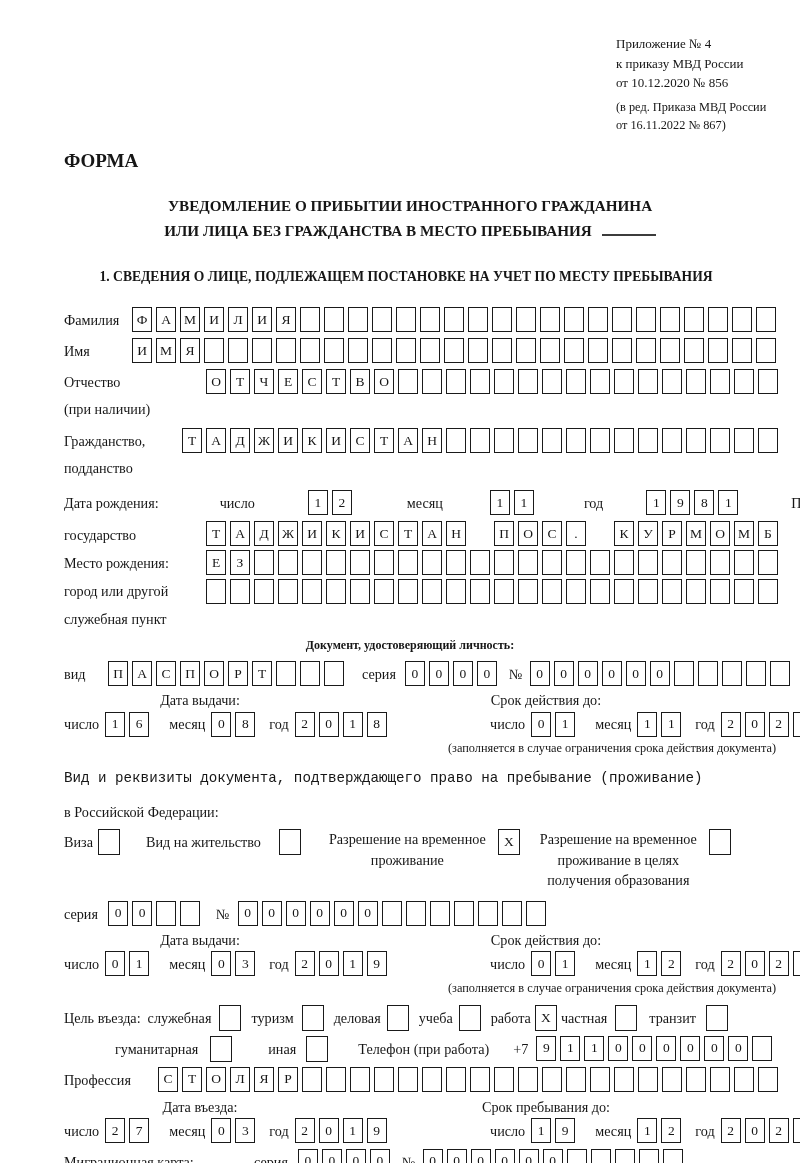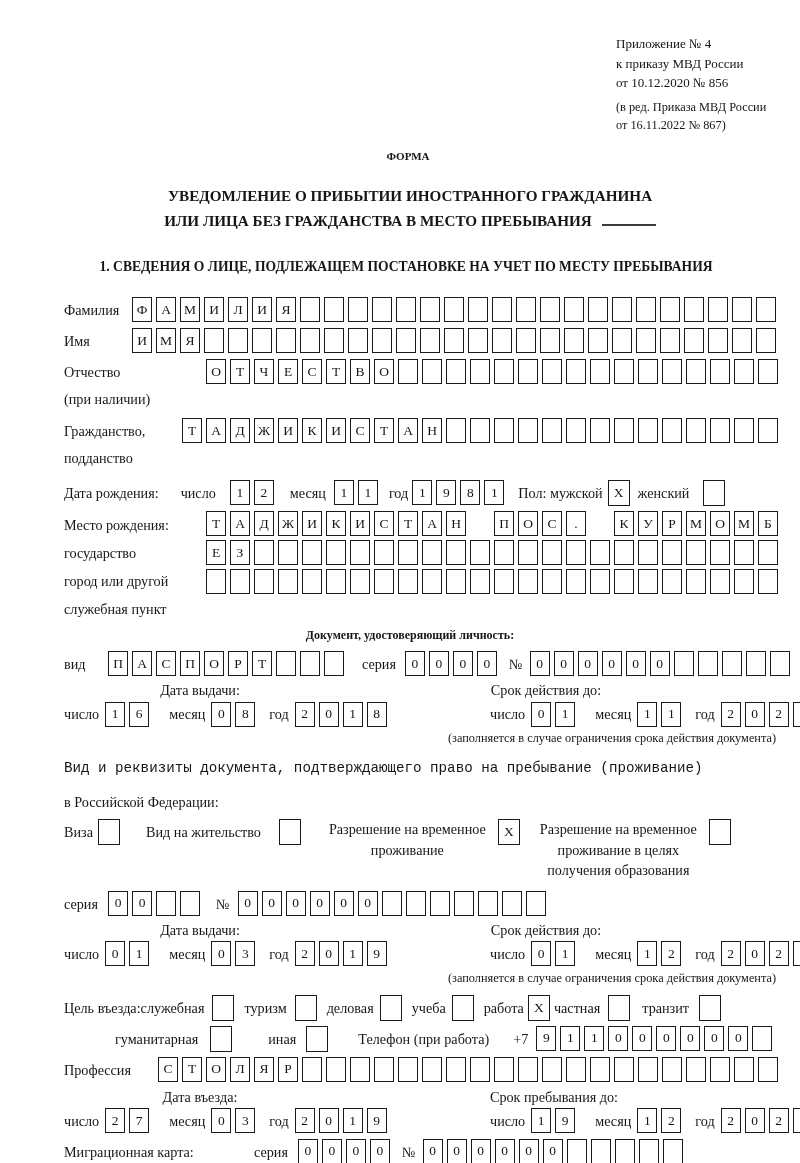--- a/index.html
+++ b/index.html
@@ -3,21 +3,21 @@
 <meta charset="utf-8">
 <style>
   * { margin:0; padding:0; box-sizing:border-box; }
   html,body { background:#fff; }
   body { width:800px; height:1163px; color:#161616; font-family:"Liberation Serif","DejaVu Serif",serif; }
   .page { position:relative; width:800px; height:1163px; padding:34px 24px 15px 64px; overflow:hidden; background:#fff; }
 
   .hdr { margin-left:552px; font-size:13px; line-height:1.5; }
   .hdr .ed { font-size:12.3px; }
   .hdr .ed1 { margin-top:5px; }
-  .forma { text-align:center; padding-right:24px; font-weight:bold; font-size:11px; margin-top:16px; }
+  .forma { text-align:left; padding-right:24px; font-weight:bold; font-size:19px; margin-top:16px; }
 
   .title { text-align:center; font-weight:bold; font-size:15.2px; margin-top:22px; margin-left:-20px; line-height:1.6; }
   .uline { display:inline-block; width:54px; border-bottom:2.5px solid #3c3c3c; margin-left:10px; }
 
   .sec1 { text-align:center; font-weight:bold; font-size:13.6px; margin-top:26px; margin-left:-28px; margin-bottom:22px; }
 
   .row { display:flex; align-items:flex-start; margin-bottom:5px; font-size:14.2px; }
   .lbl { line-height:26px; flex:none; white-space:nowrap; }
   .lblblock { flex:none; line-height:27px; white-space:nowrap; }
   .cells { display:flex; flex:none; }
@@ -191,21 +191,21 @@
         <span class="cell"></span>
         <span class="cell"></span>
         <span class="cell"></span>
         <span class="cell"></span>
         <span class="cell"></span>
         <span class="cell"></span>
         <span class="cell"></span>
       </span>
   </div>
 
-  <div class="row" style="margin-top:8px;">
+  <div class="row" style="margin-top:8px;gap:39px;">
     <span class="lbl" style="margin-right:22px;">Дата рождения:</span>
     <span class="lbl" style="margin-right:14px;">число</span>
     <span class="cells" style="margin-right:12px;">
         <span class="cell">1</span>
         <span class="cell">2</span>
       </span>
     <span class="lbl" style="margin-right:8px;">месяц</span>
     <span class="cells" style="margin-right:7px;">
         <span class="cell">1</span>
         <span class="cell">1</span>
@@ -218,22 +218,22 @@
         <span class="cell">1</span>
       </span>
     <span class="lbl" style="margin-right:5px;">Пол: мужской</span>
     <span class="cell cb">X</span>
     <span class="lbl" style="margin-left:4px;margin-right:14px;">женский</span>
     <span class="cell cb"></span>
   </div>
 
   <div class="row">
     <span class="lblblock w142" style="line-height:28px;">
+      <div>государство</div>
       <div>Место рождения:</div>
-      <div>государство</div>
       <div>город или другой</div>
       <div>служебная пункт</div>
     </span>
     <span class="cellstack">
       <span class="cells">
           <span class="cell">Т</span>
           <span class="cell">А</span>
           <span class="cell">Д</span>
           <span class="cell">Ж</span>
           <span class="cell">И</span>
@@ -488,21 +488,21 @@
           <span class="cell">2</span>
           <span class="cell">0</span>
           <span class="cell">2</span>
           <span class="cell">5</span>
         </span>
     </span>
   </div>
   <div class="note">(заполняется в случае ограничения срока действия документа)</div>
 
   <div class="row">
-    <span class="lbl" style="">Цель въезда:</span>
+    <span class="lbl" style="margin-right:7px;">Цель въезда:</span>
     <span class="lbl" style="margin-right:8px;">служебная</span>
     <span class="cell cb" style="margin-right:10px;"></span>
     <span class="lbl" style="margin-right:8px;">туризм</span>
     <span class="cell cb" style="margin-right:10px;"></span>
     <span class="lbl" style="margin-right:6px;">деловая</span>
     <span class="cell cb" style="margin-right:10px;"></span>
     <span class="lbl" style="margin-right:6px;">учеба</span>
     <span class="cell cb" style="margin-right:10px;"></span>
     <span class="lbl" style="margin-right:4px;">работа</span>
     <span class="cell cb" style="margin-right:4px;">X</span>
@@ -558,21 +558,21 @@
         <span class="cell"></span>
         <span class="cell"></span>
         <span class="cell"></span>
         <span class="cell"></span>
         <span class="cell"></span>
         <span class="cell"></span>
         <span class="cell"></span>
       </span>
   </div>
 
-  <div class="datelbls" style="margin-top:6px;gap:8px;">
+  <div class="datelbls" style="margin-top:6px;">
     <span class="dl1">Дата въезда:</span>
     <span class="dl2">Срок пребывания до:</span>
   </div>
   <div class="row">
     <span class="dgroup dg1">
       <span class="lbl">число</span>
       <span class="cells">
           <span class="cell">2</span>
           <span class="cell">7</span>
         </span>

